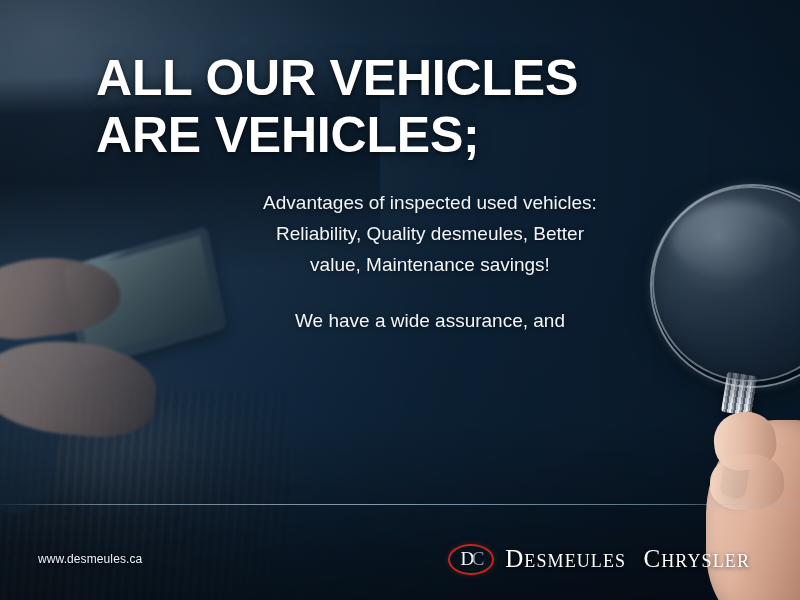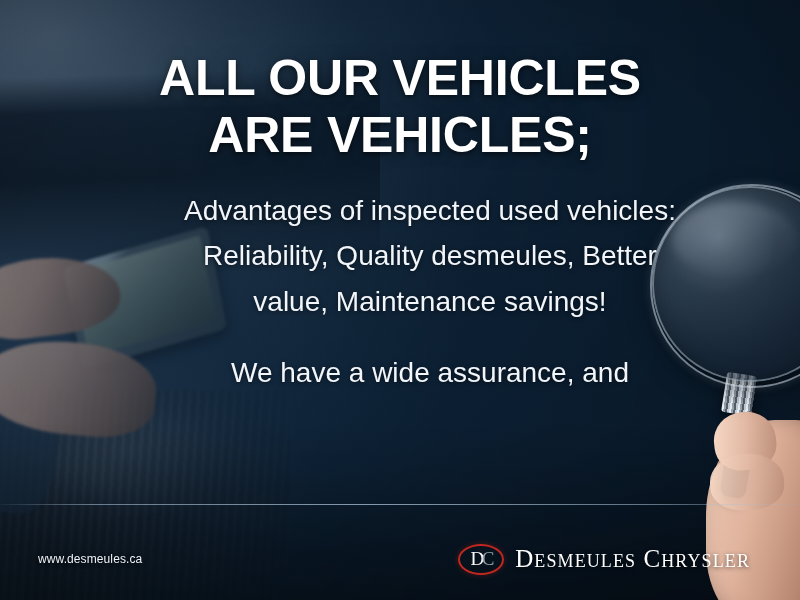--- a/index.html
+++ b/index.html
@@ -234,39 +234,39 @@
   .content {
     position: absolute;
     inset: 0;
     display: flex;
     flex-direction: column;
   }
 
   .headline {
     margin: 0;
     padding: 50px 96px 0 96px;
-    text-align: center;
+    text-align: left;
     color: #ffffff;
     font-family: "Liberation Sans", sans-serif;
     font-weight: 700;
     font-size: 50px;
     line-height: 1.14;
     letter-spacing: -0.2px;
     text-shadow: 0 2px 5px rgba(0,0,0,0.55), 0 0 18px rgba(0,0,0,0.28);
   }
   .headline .hl-line { display: block; }
 
   .body-copy {
     margin: 0;
     padding: 24px 80px 0 140px;
     text-align: center;
     color: #f2f6fa;
     font-family: "Liberation Sans", sans-serif;
     font-weight: 400;
-    font-size: 28px;
+    font-size: 19px;
     line-height: 1.62;
     text-shadow: 0 1px 4px rgba(0,0,0,0.55);
   }
   .body-copy .para { display: block; }
   .body-copy .para + .para { margin-top: 26px; }
   .body-copy .ln { display: block; }
 
   
   .footer-rule {
     position: absolute;
@@ -339,21 +339,21 @@
 
   .logo-type {
     color: #ffffff;
     font-family: "Liberation Serif", serif;
     font-size: 25px;
     font-variant: small-caps;
     letter-spacing: 1.1px;
     white-space: nowrap;
     text-shadow: 0 1px 4px rgba(0,0,0,0.65);
   }
-  .logo-type .word + .word { }
+  .logo-type .word + .word { margin-left: 10px; }
 </style>
 </head>
 <body>
 
 <div class="banner">
 
   <div class="bg-base"></div>
   <div class="bg-photo-left"></div>
   <div class="bg-engine-detail"></div>
 

